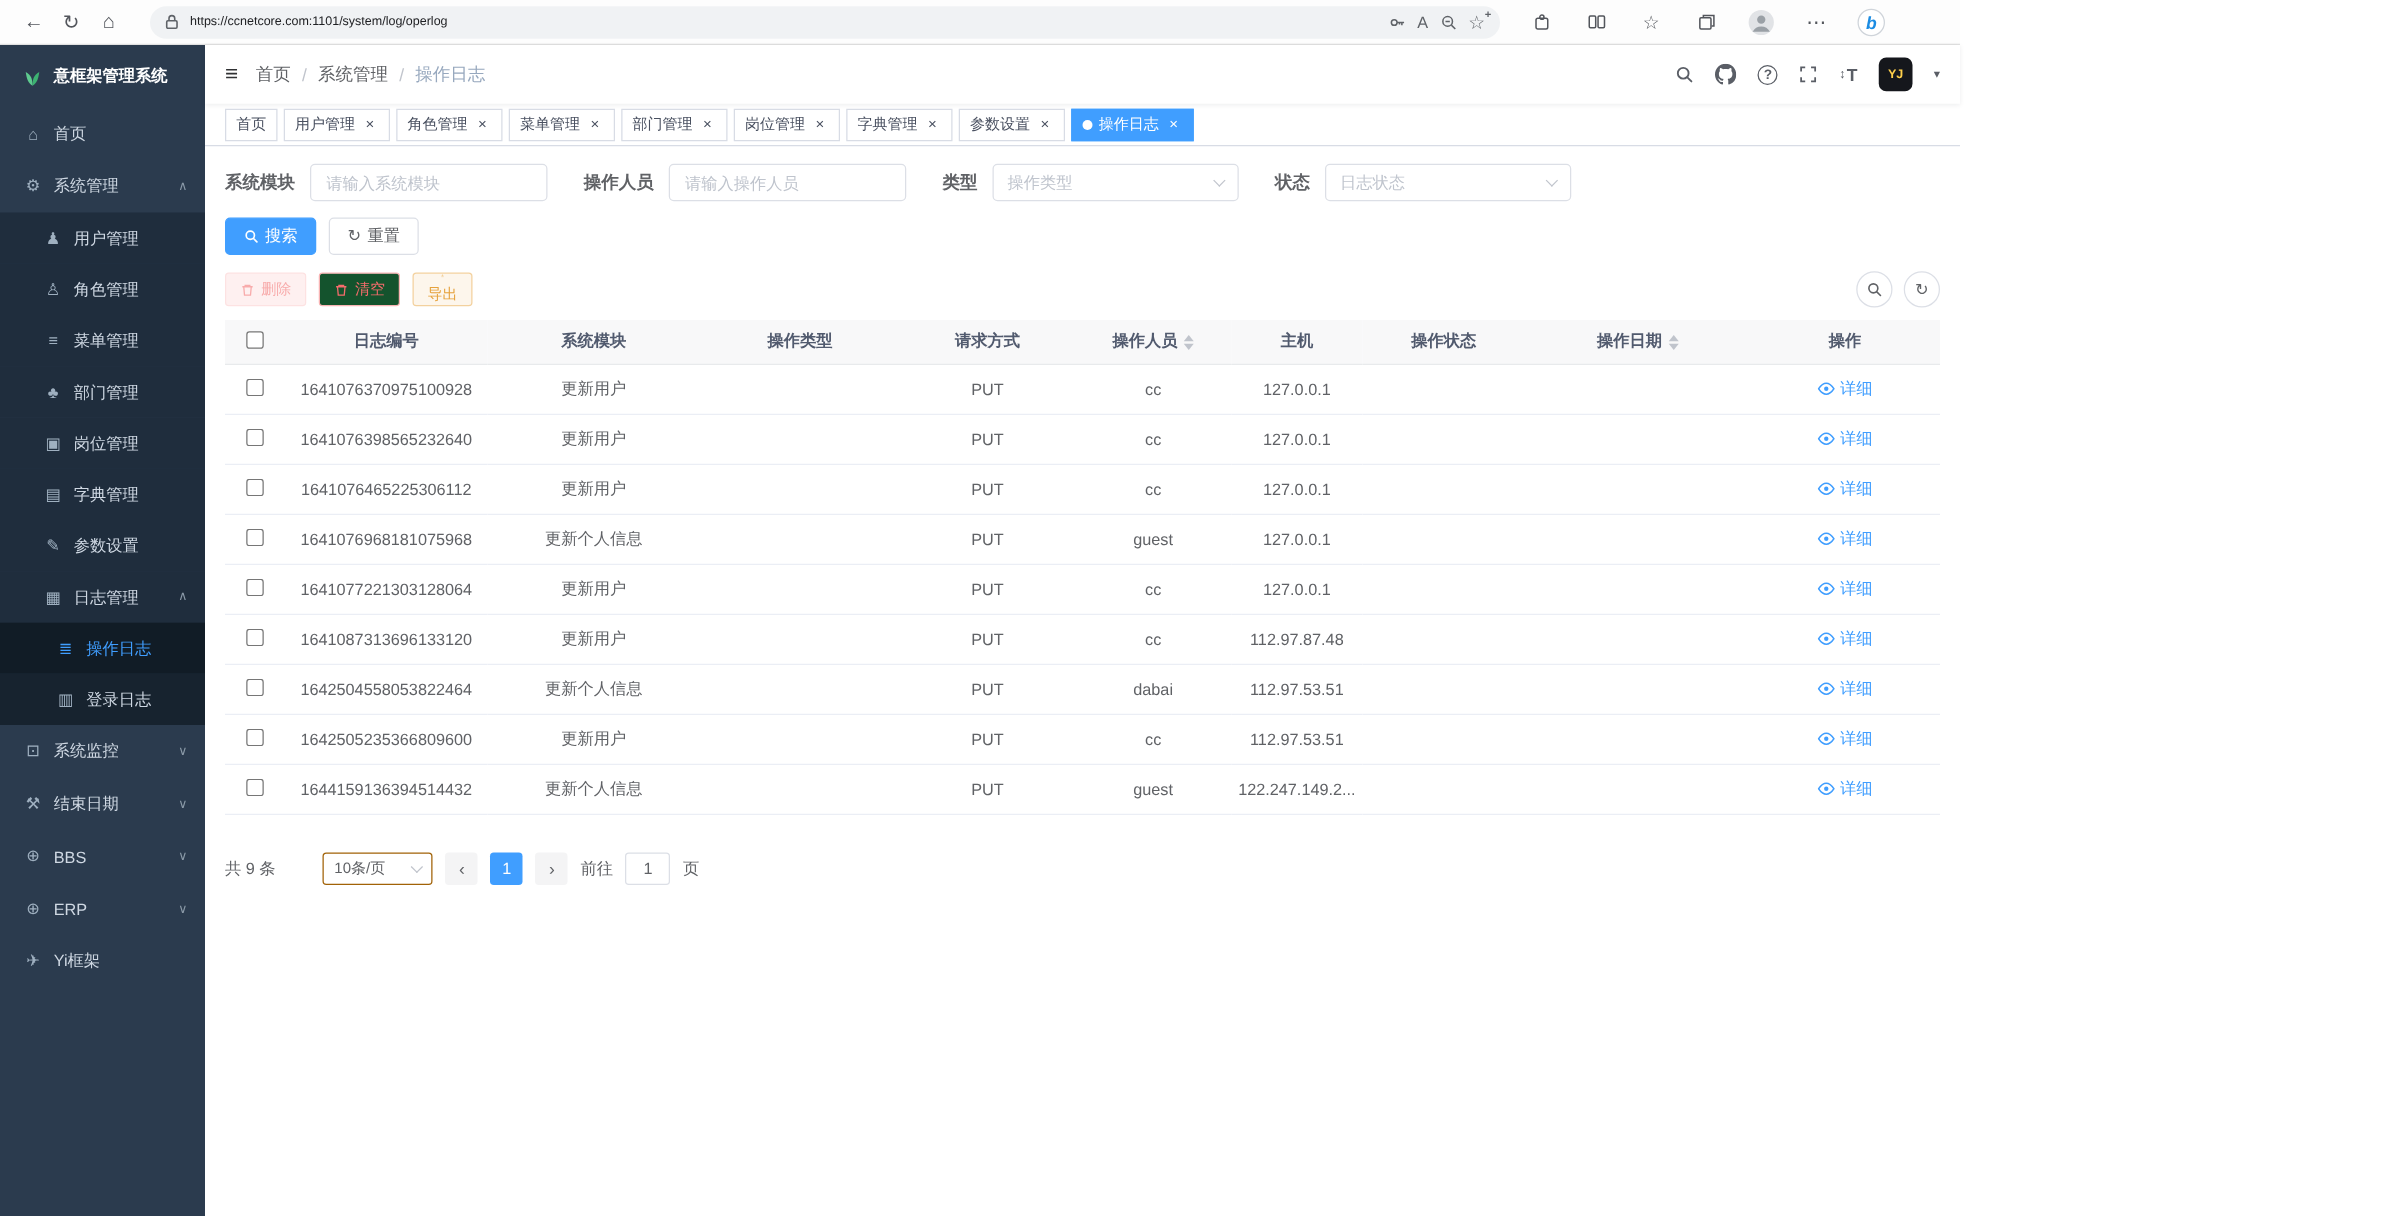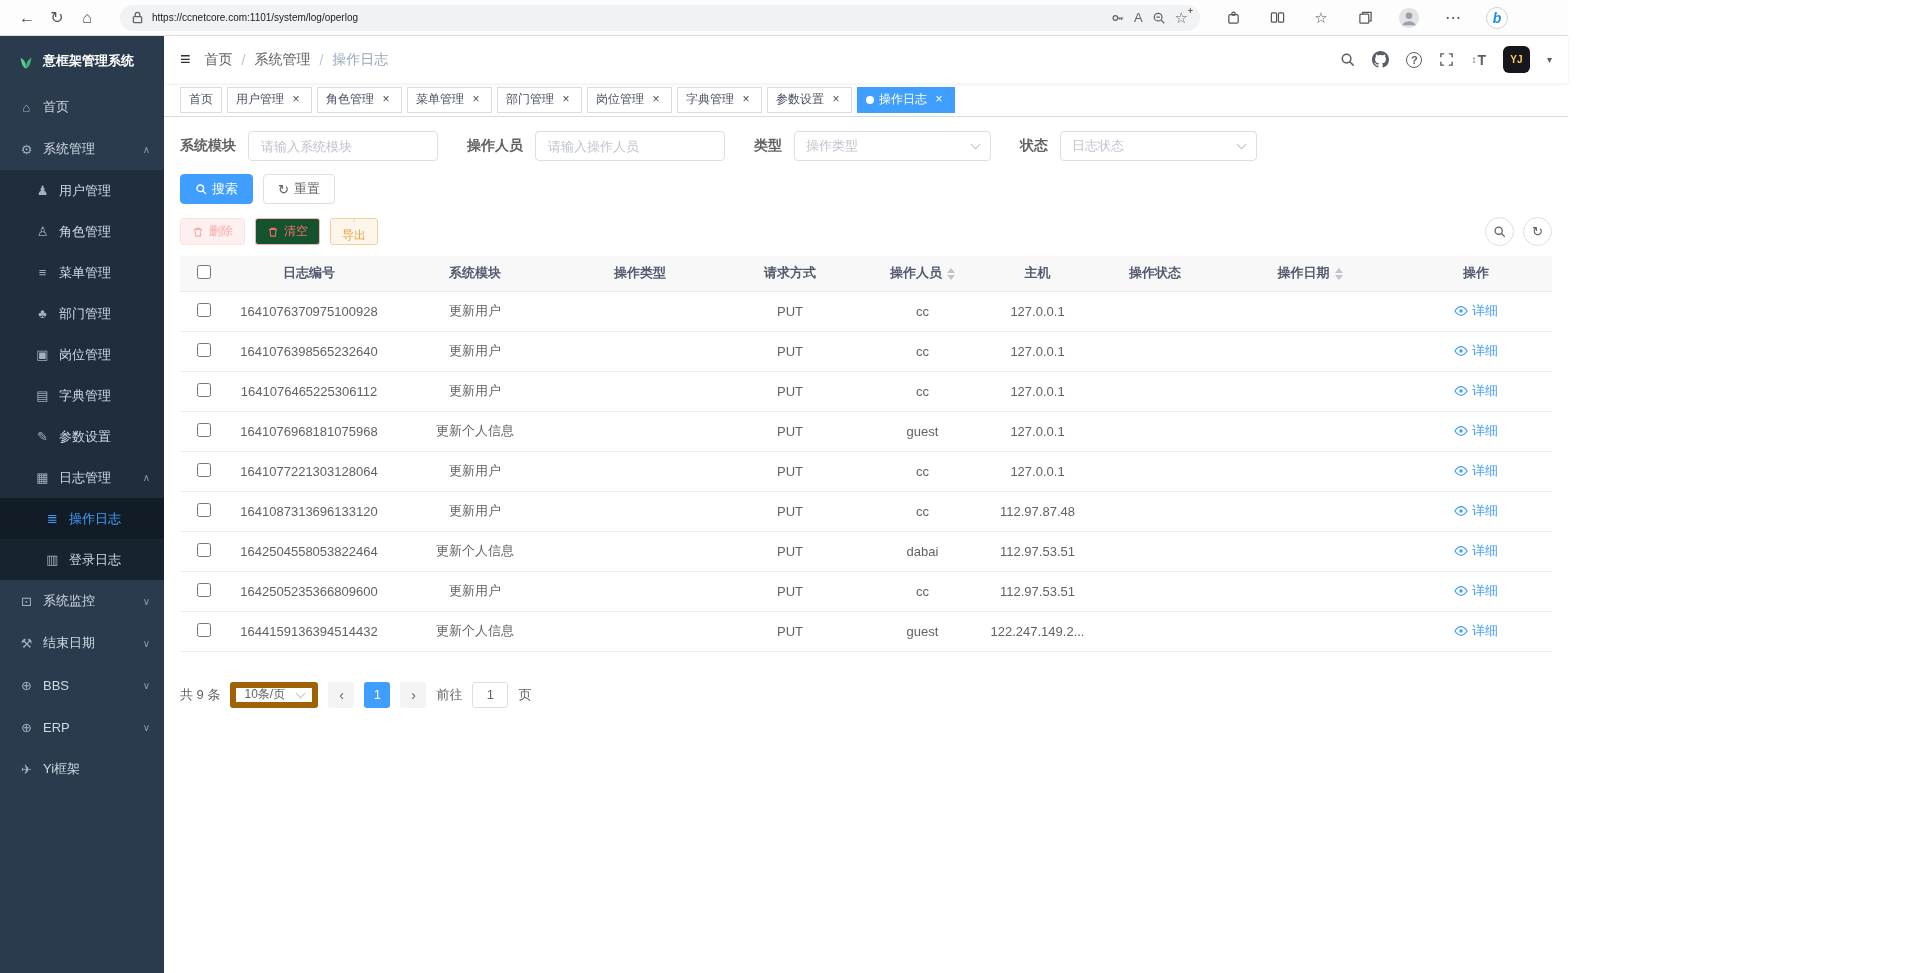--- a/index.html
+++ b/index.html
@@ -117,23 +117,23 @@
   .sort-carets { display: inline-flex; flex-direction: column; gap: 2px; margin-left: 5px; vertical-align: middle; }
   .c-up { width: 0; height: 0; border-left: 4px solid transparent; border-right: 4px solid transparent;
     border-bottom: 5px solid #c0c4cc; }
   .c-down { width: 0; height: 0; border-left: 4px solid transparent; border-right: 4px solid transparent;
     border-top: 5px solid #c0c4cc; }
   .detail-link { color: #409eff; display: inline-flex; align-items: center; gap: 4px;
     font-size: 13px; text-decoration: none; cursor: pointer; }
 
   .pagination { display: flex; align-items: center; justify-content: flex-start; gap: 10px;
     margin-top: 30px; font-size: 13px; color: #606266; padding-right: 2px; }
-  .page-size { width: 88px; height: 26px; border: 6px solid #a16207; border-radius: 3px; background: #fff;
+  .page-size { width: 88px; height: 26px; border: 1px solid #a16207; border-radius: 3px; background: #fff;
     display: flex; align-items: center; justify-content: space-between; padding: 0 8px;
-    font-size: 12px; color: #606266; cursor: pointer; }
+    font-size: 12px; color: #606266; cursor: pointer; margin-left: 28px; }
   .pg-btn { min-width: 26px; height: 26px; border-radius: 3px; background: #f4f4f5; color: #606266;
     display: inline-flex; align-items: center; justify-content: center; font-size: 14px; }
   .pg-btn.active { background: #409eff; color: #fff; font-size: 13px; }
   .goto-input { width: 36px; height: 26px; border: 1px solid #dcdfe6; border-radius: 3px;
     text-align: center; font-size: 13px; color: #606266; }
 </style>
 </head>
 <body>
 
 <div class="browser-window">

